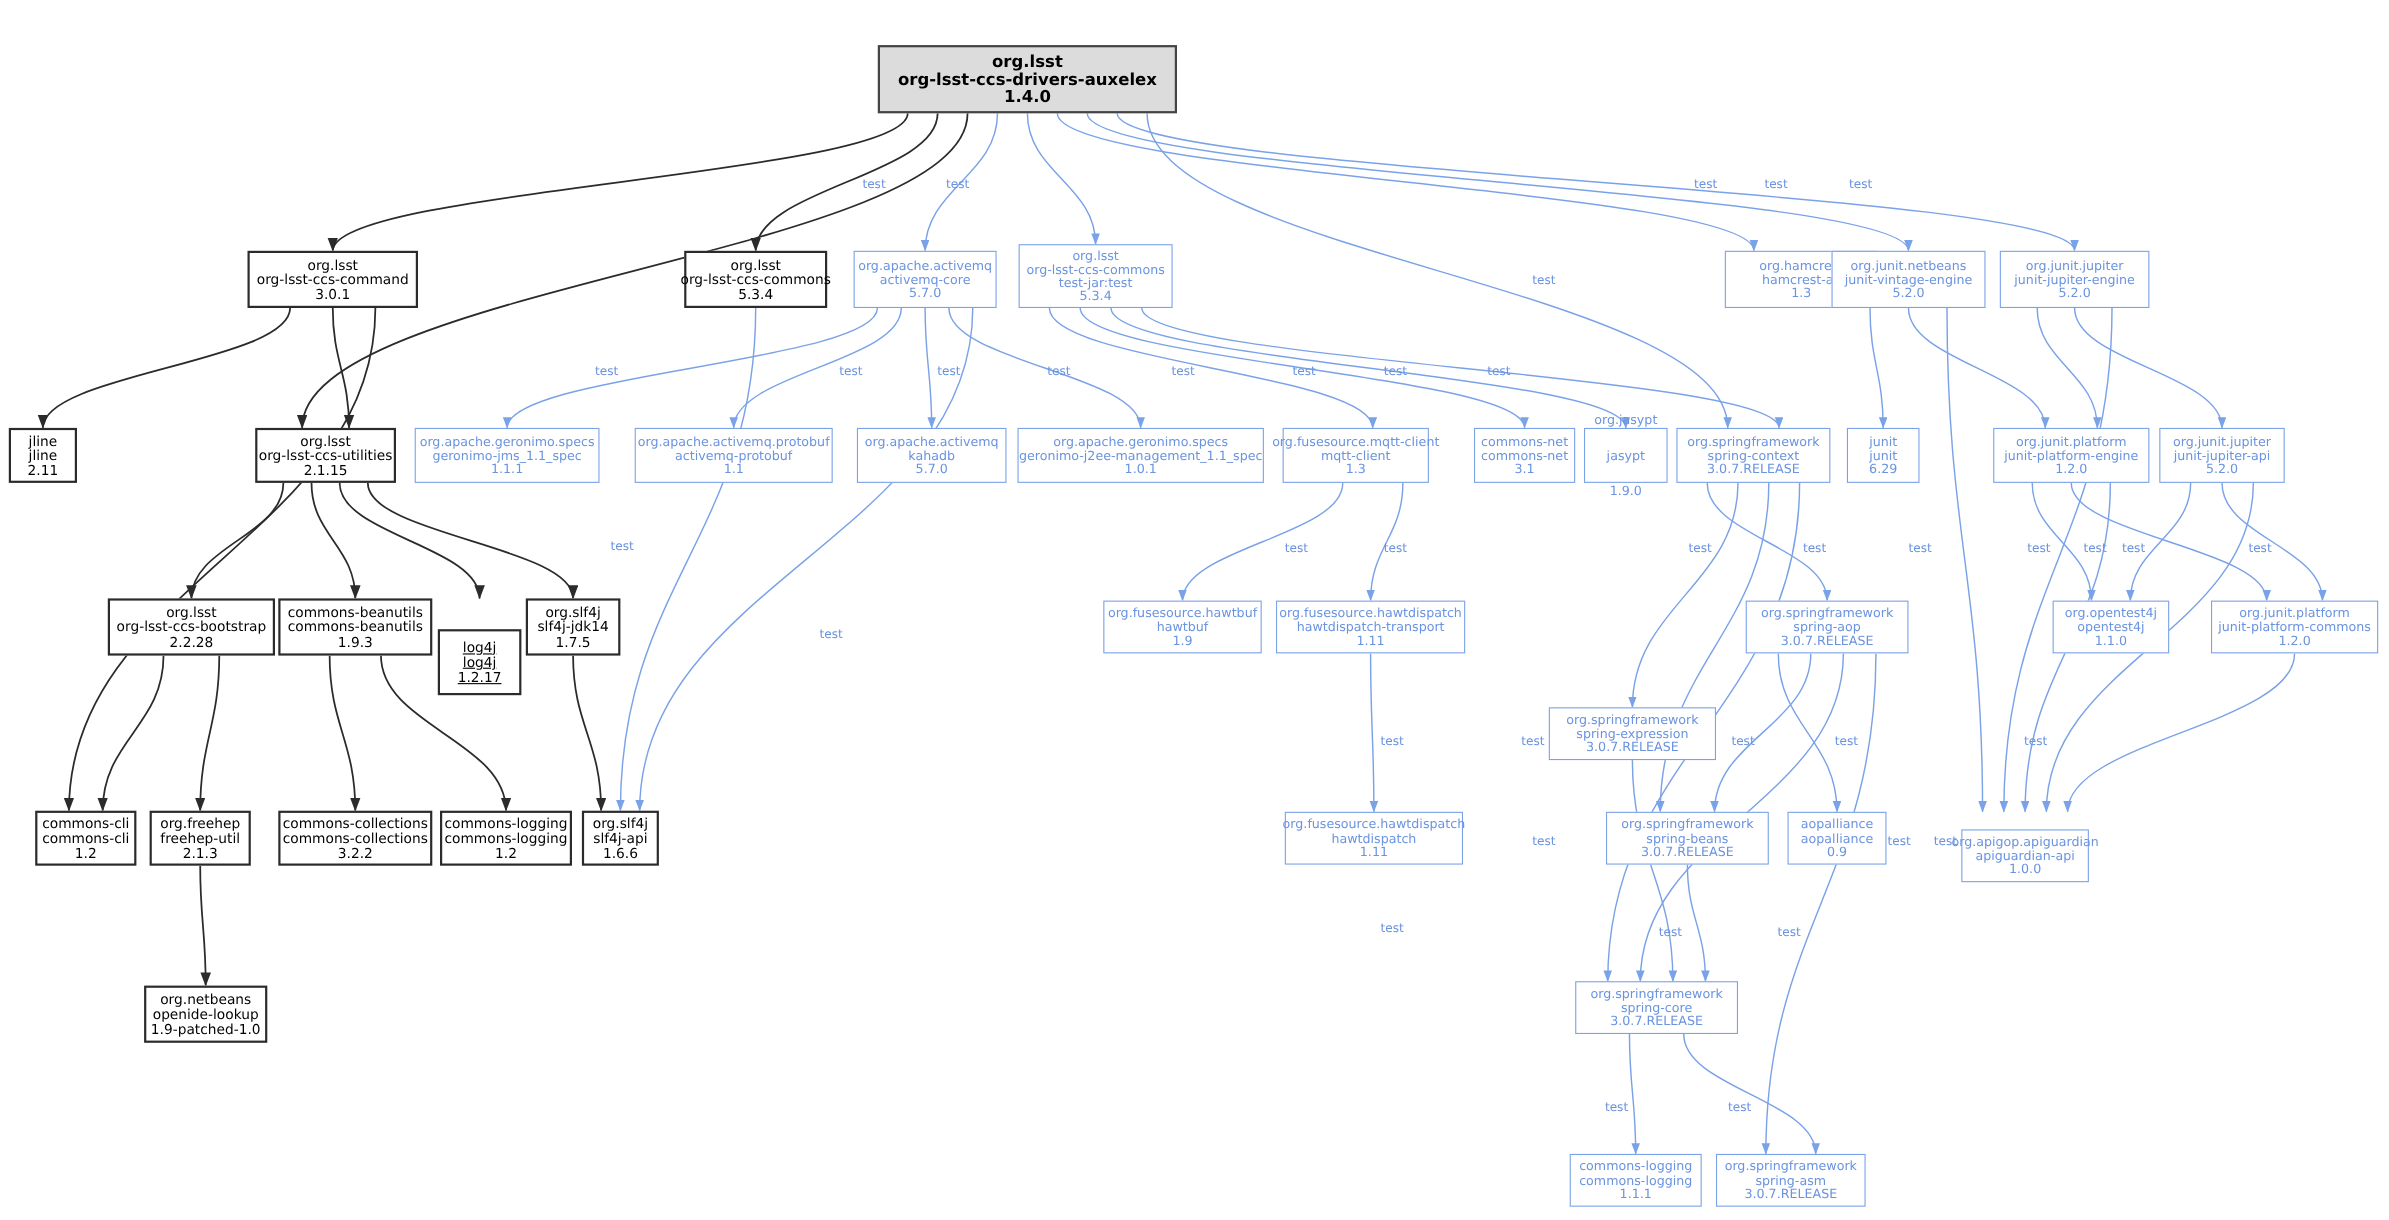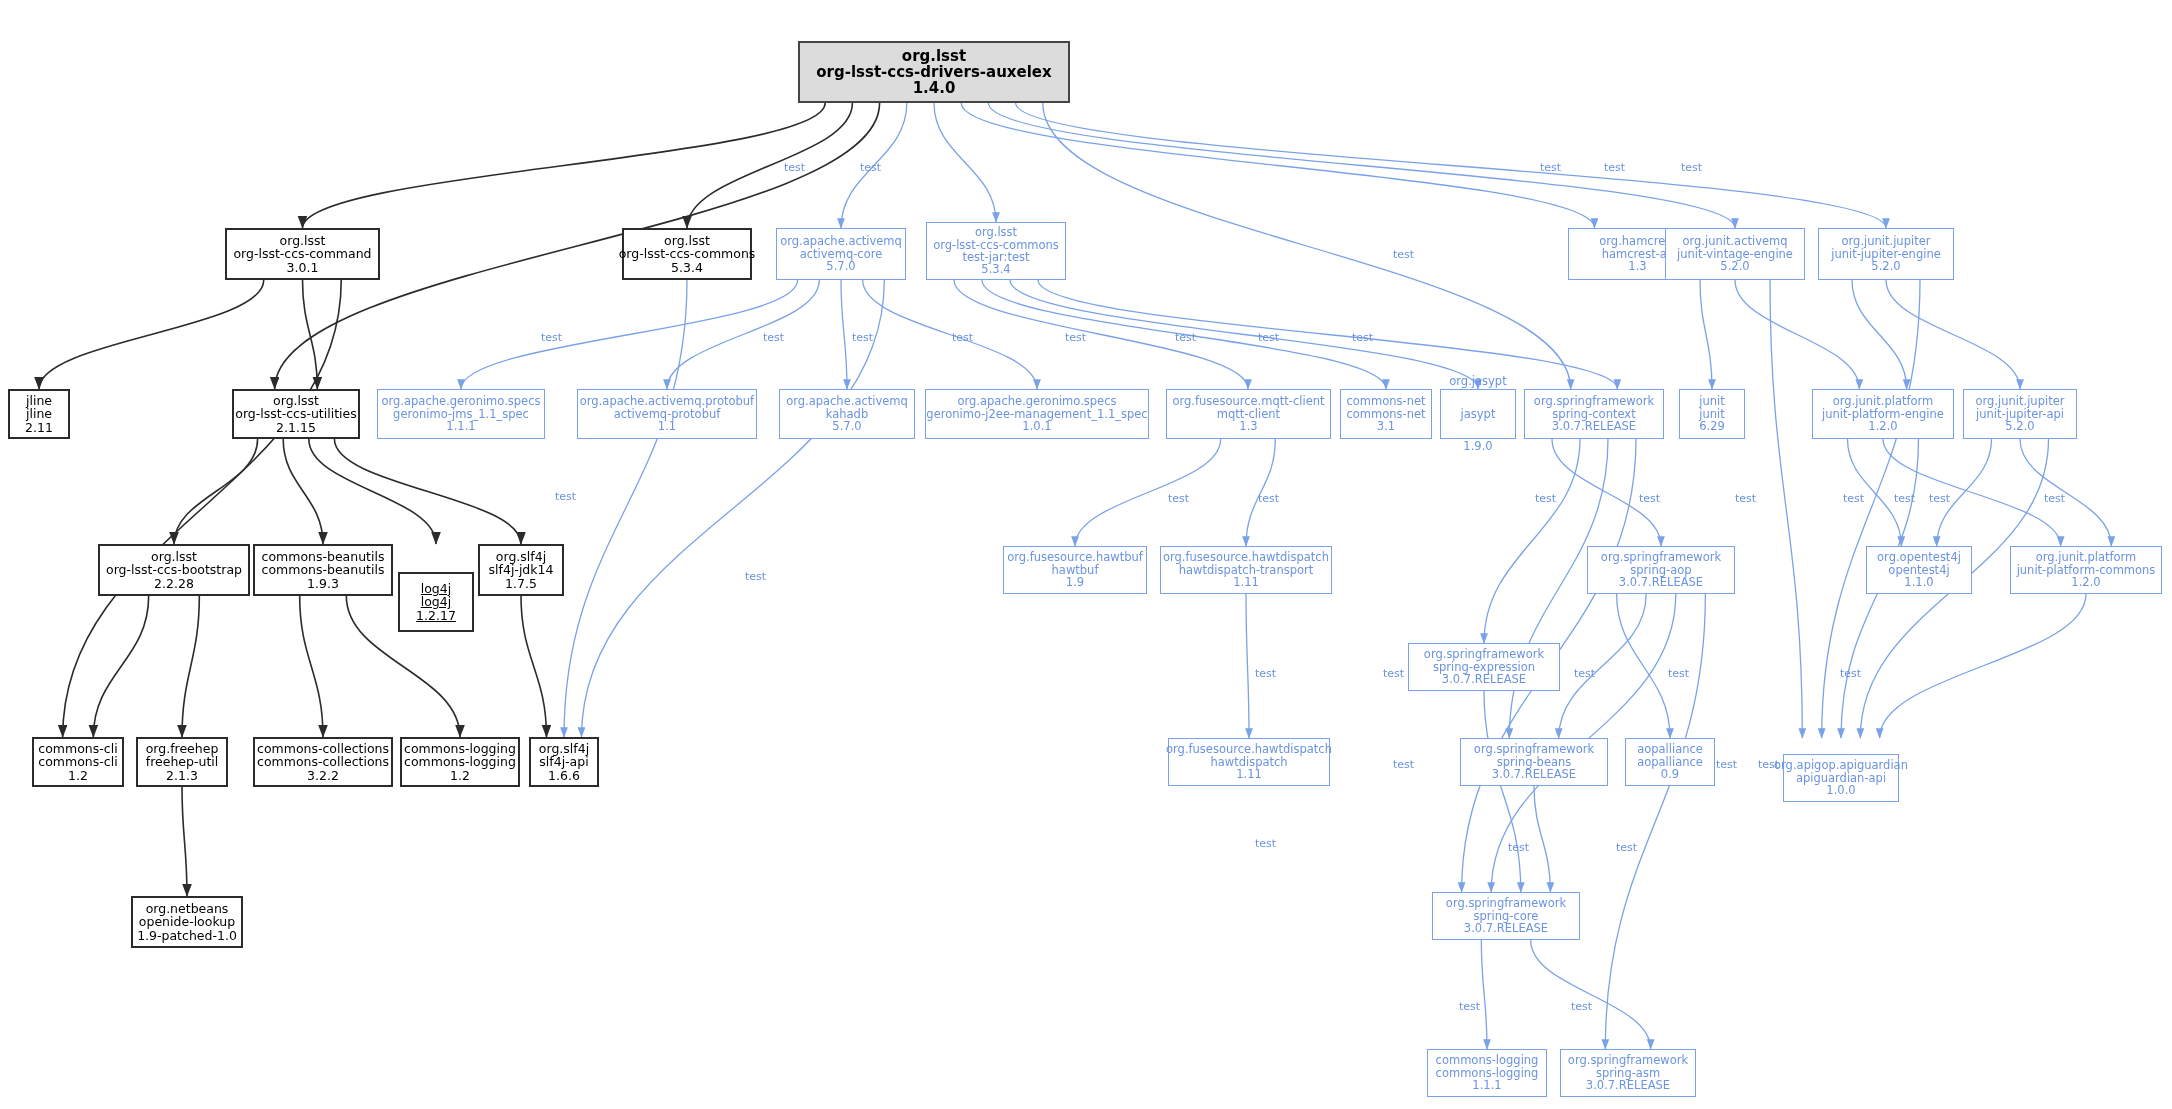--- a/index.html
+++ b/index.html
@@ -140,21 +140,21 @@
         <span class="l">org-lsst-ccs-commons</span>
         <span class="l">test-jar:test</span>
         <span class="l">5.3.4</span>
       </div>
       <div class="node test" style="left: 1568px; top: 228px; width: 139px; height: 52px;">
         <span class="l">org.hamcrest</span>
         <span class="l">hamcrest-all</span>
         <span class="l">1.3</span>
       </div>
       <div class="node test" style="left: 1665px; top: 228px; width: 140px; height: 52px;">
-        <span class="l">org.junit.activemq</span>
+        <span class="l">org.junit.netbeans</span>
         <span class="l">junit-vintage-engine</span>
         <span class="l">5.2.0</span>
       </div>
       <div class="node test" style="left: 1818px; top: 228px; width: 136px; height: 52px;">
         <span class="l">org.junit.jupiter</span>
         <span class="l">junit-jupiter-engine</span>
         <span class="l">5.2.0</span>
       </div>
       <div class="node compile" style="left: 8px; top: 389px; width: 62px; height: 50px;">
         <span class="l">jline</span>
@@ -179,21 +179,21 @@
       <div class="node test" style="left: 779px; top: 389px; width: 136px; height: 50px;">
         <span class="l">org.apache.activemq</span>
         <span class="l">kahadb</span>
         <span class="l">5.7.0</span>
       </div>
       <div class="node test" style="left: 925px; top: 389px; width: 224px; height: 50px;">
         <span class="l">org.apache.geronimo.specs</span>
         <span class="l">geronimo-j2ee-management_1.1_spec</span>
         <span class="l">1.0.1</span>
       </div>
-      <div class="node test" style="left: 1166px; top: 389px; width: 165px; height: 50px;">
+      <div class="node test" style="left: 1166px; top: 389px; width: 133px; height: 50px;">
         <span class="l">org.fusesource.mqtt-client</span>
         <span class="l">mqtt-client</span>
         <span class="l">1.3</span>
       </div>
       <div class="node test" style="left: 1340px; top: 389px; width: 92px; height: 50px;">
         <span class="l">commons-net</span>
         <span class="l">commons-net</span>
         <span class="l">3.1</span>
       </div>
       <div class="node test" style="left: 1440px; top: 389px; width: 76px; height: 50px; gap: 20px;">

